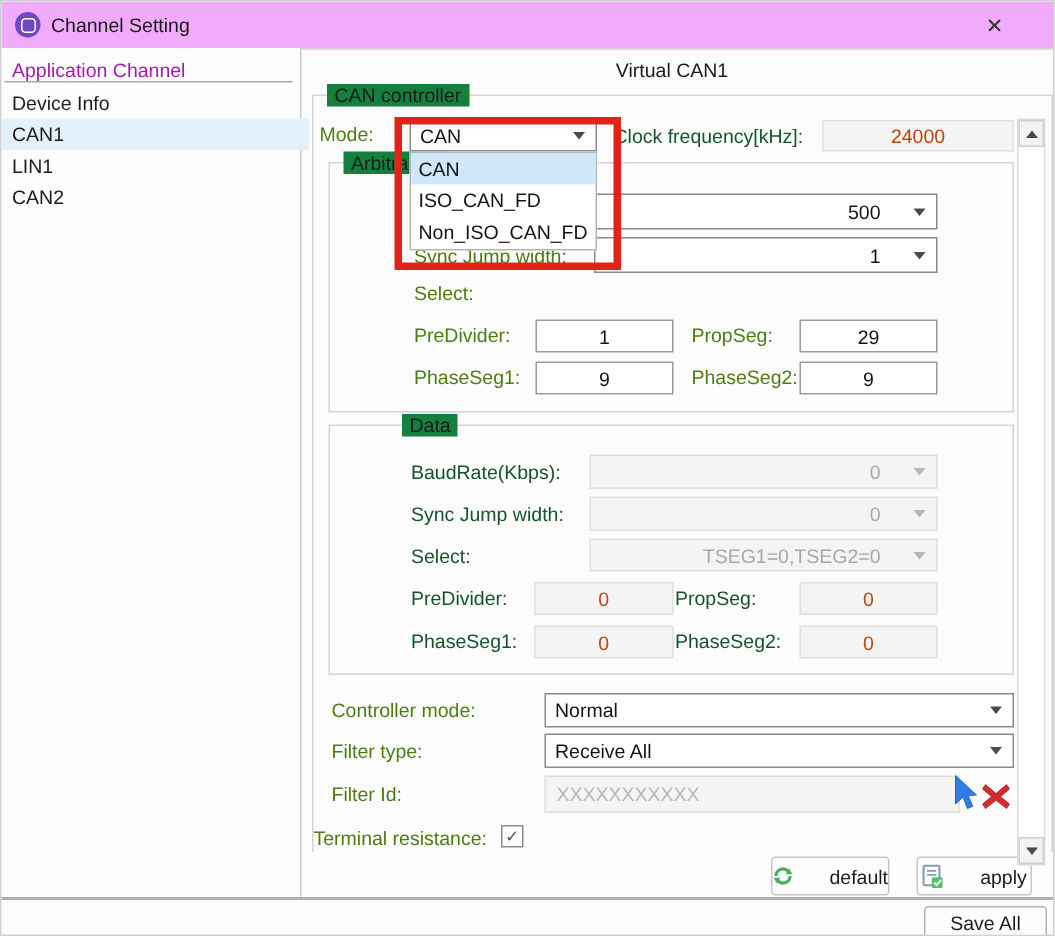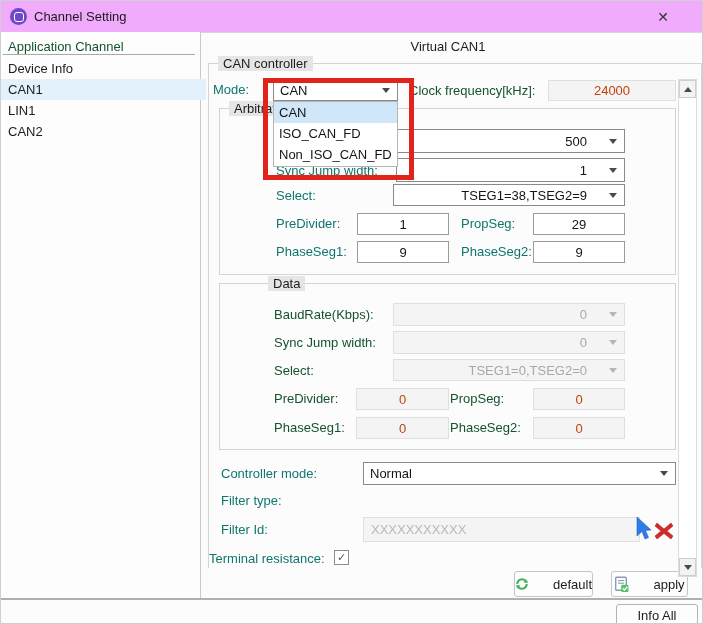--- a/index.html
+++ b/index.html
@@ -1,35 +1,35 @@
 <!DOCTYPE html>
 <html><head>
 <meta charset="utf-8">
 <style>
   html,body{margin:0;padding:0;}
   body{font-family:"Liberation Sans", sans-serif; background:#e9e9e9;}
   #window{position:relative; width:703px; height:624px; background:#fcfcfc; border:1px solid #cfcfcf; box-sizing:border-box; overflow:hidden;}
   .abs{position:absolute; box-sizing:border-box;}
-  .lbl{position:absolute; font-size:13px; color:#0f766e; white-space:nowrap;}
+  .lbl{position:absolute; font-size:13px; color:#4d7c0f; white-space:nowrap;}
   .lbl.dis{color:#14532d;}
   
   #titlebar{position:absolute; left:0; top:0; width:703px; height:31px; background:#f0abfc; border-bottom:1px solid #ddd4d2;}
   #app-icon{position:absolute; left:9px; top:7px; width:17px; height:17px; border-radius:50%; background:#6f48c5; display:flex; align-items:center; justify-content:center;}
   #app-icon span{width:8px; height:8px; border:1.6px solid #fff; border-radius:3px; display:block;}
   #title-text{position:absolute; left:33px; top:8px; font-size:13px; color:#1a1a1a;}
   #close-btn{position:absolute; left:650px; top:5px; width:24px; height:21px; display:flex; align-items:center; justify-content:center; font-size:14px; color:#333; cursor:pointer;}
   
   #sidebar{position:absolute; left:0; top:31px; width:199px; height:567px; background:#fdfdfd; border-right:1px solid #c9c9c9;}
-  .side-header{position:absolute; left:7px; top:7px; font-size:13px; color:#14532d;}
+  .side-header{position:absolute; left:7px; top:7px; font-size:13px; color:#a21caf;}
   .side-rule{position:absolute; left:2px; top:22px; width:192px; height:1px; background:#a9a9a9;}
   .side-item{position:absolute; left:0; width:198px; height:21px; line-height:21px; padding-left:7px; font-size:13px; color:#1c1c1c; cursor:pointer;}
   .side-item.selected{background:#e2f1fb;}
   
   .groupbox{position:absolute; border:1px solid #d4d4d4; background:transparent;}
-  .grouplabel{position:absolute; background:#e5e5e5; padding:0 5px; font-size:13px; color:#1c1c1c; z-index:5;}
+  .grouplabel{position:absolute; background:#15803d; padding:0 5px; font-size:13px; color:#1c1c1c; z-index:5;}
   
   .combo{position:absolute; background:#fff; border:1px solid #8a8a8a; font-size:13px; color:#141414; display:flex; align-items:center; cursor:pointer;}
   .combo .txt{padding:0 6px; flex:1; white-space:nowrap; overflow:hidden;}
   .combo.center .txt{text-align:right; padding-right:22px;}
   .combo .arr{width:0; height:0; border-left:4px solid transparent; border-right:4px solid transparent; border-top:5px solid #4a4a4a; margin-right:7px;}
   .combo.disabled{background:#f4f4f4; border-color:#dfdfdf; color:#a8a8a8; cursor:default;}
   .combo.disabled .arr{border-top-color:#b6b6b6;}
   .inputbox{position:absolute; background:#fff; border:1px solid #9a9a9a; font-size:13px; color:#141414; display:flex; align-items:center; justify-content:center;}
   .inputbox.disabled{background:#f4f4f4; border-color:#dfdfdf; color:#c2410c;}
   .inputbox.left{justify-content:flex-start; padding-left:7px;}
@@ -95,24 +95,20 @@
     <span class="arr"></span>
   </div>
 
   <div class="lbl" style="left:275px; top:162px; z-index:2;">Sync Jump width:</div>
   <div class="combo center" style="left:395px; top:157px; width:227px; height:22px;">
     <span class="txt">1</span>
     <span class="arr"></span>
   </div>
 
   <div class="lbl" style="left:275px; top:187px;">Select:</div>
-  <div class="combo center" style="left:392px; top:183px; width:230px; height:20px;">
-    <span class="txt">TSEG1=38,TSEG2=9</span>
-    <span class="arr"></span>
-  </div>
 
   <div class="lbl" style="left:275px; top:215px;">PreDivider:</div>
   <div class="inputbox" style="left:356px; top:212px; width:90px; height:20px;">1</div>
   <div class="lbl" style="left:460px; top:215px;">PropSeg:</div>
   <div class="inputbox" style="left:532px; top:212px; width:90px; height:20px;">29</div>
 
   <div class="lbl" style="left:275px; top:243px;">PhaseSeg1:</div>
   <div class="inputbox" style="left:356px; top:240px; width:90px; height:20px;">9</div>
   <div class="lbl" style="left:460px; top:243px;">PhaseSeg2:</div>
   <div class="inputbox" style="left:532px; top:240px; width:90px; height:20px;">9</div>
@@ -148,20 +144,24 @@
   <div class="lbl dis" style="left:449px; top:419px;">PhaseSeg2:</div>
   <div class="inputbox disabled" style="left:532px; top:416px; width:90px; height:20px;">0</div>
 
   <div class="lbl" style="left:220px; top:465px;">Controller mode:</div>
   <div class="combo" style="left:362px; top:461px; width:311px; height:21px;">
     <span class="txt">Normal</span>
     <span class="arr"></span>
   </div>
 
   <div class="lbl" style="left:220px; top:492px;">Filter type:</div>
+  <div class="combo" style="left:362px; top:488px; width:311px; height:21px;">
+    <span class="txt">Receive All</span>
+    <span class="arr"></span>
+  </div>
 
   <div class="lbl" style="left:220px; top:521px;">Filter Id:</div>
   <div class="inputbox disabled left" style="left:362px; top:516px; width:268px; height:23px; color:#b8b8b8;">XXXXXXXXXXX</div>
   <div class="abs" style="left:633px; top:515px; width:19px; height:26px;">
     <svg class="icon-svg" width="19" height="26" viewBox="0 0 19 26">
       <path d="M3 1 L3 20 L8 15.5 L11 23 L14.5 21.5 L11.5 14.5 L17 14 Z" fill="#2e7ce8" stroke="#1c5fc0" stroke-width="0.6"></path>
     </svg>
   </div>
   <div class="abs" style="left:652px; top:517px; width:22px; height:24px;">
     <svg class="icon-svg" width="22" height="24" viewBox="0 0 22 24">
@@ -202,21 +202,21 @@
     <div class="sb-btn" style="top:0;">
         <span class="tri-up"></span>
       </div>
     <div class="sb-btn" style="bottom:0;">
         <span class="tri-down"></span>
       </div>
   </div>
 
   <div id="separator"></div>
   <div class="btn" style="left:615px; top:603px; width:80px; height:20px; border-color:#b3b3b3;">
-    <span>Info All</span>
+    <span>Save All</span>
   </div>
 
   <div id="mode-popup">
     <div class="popup-item hover">CAN</div>
     <div class="popup-item">ISO_CAN_FD</div>
     <div class="popup-item">Non_ISO_CAN_FD</div>
   </div>
 
   <div id="red-rect"></div>
 

